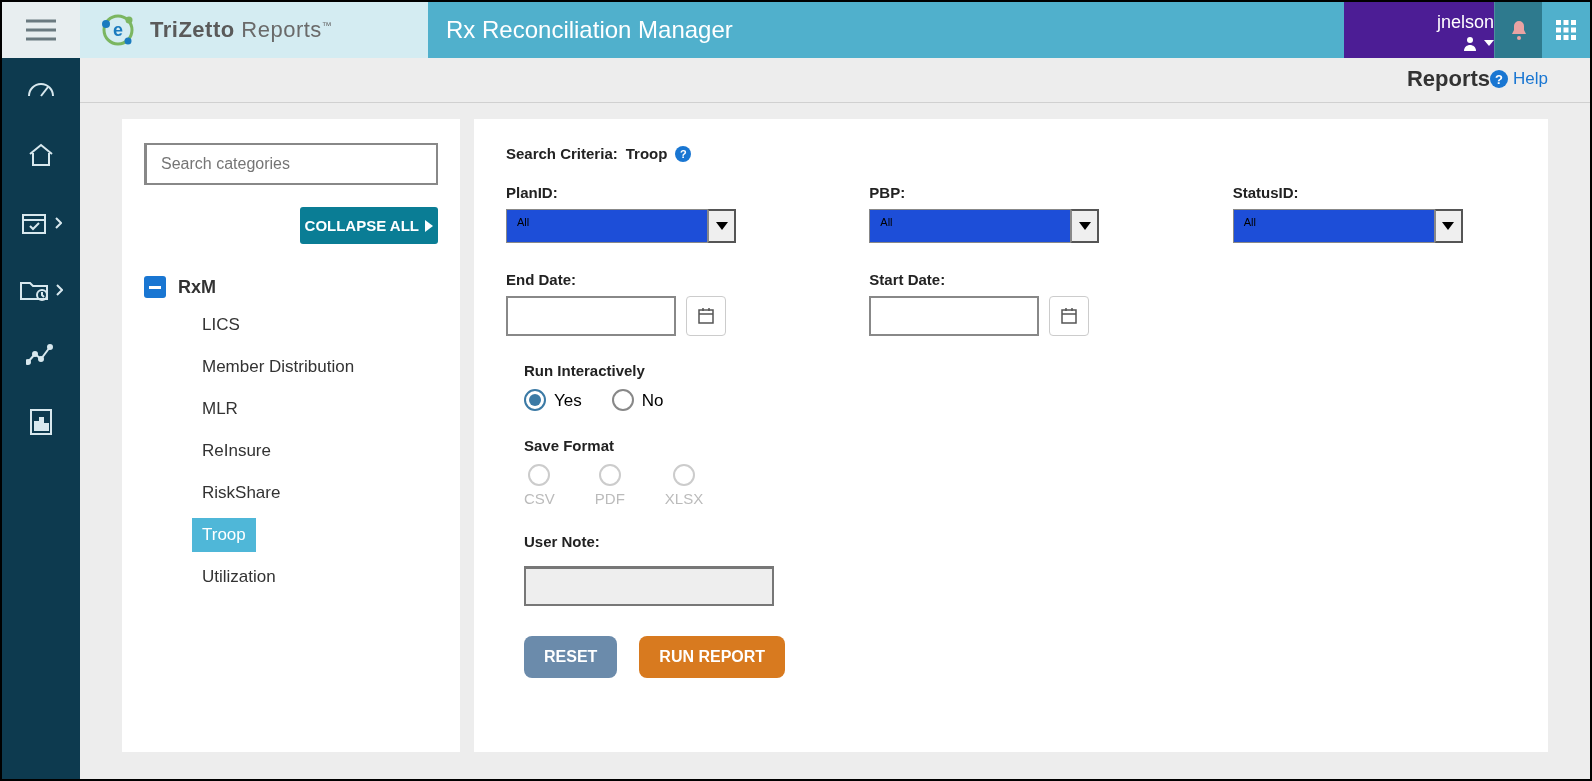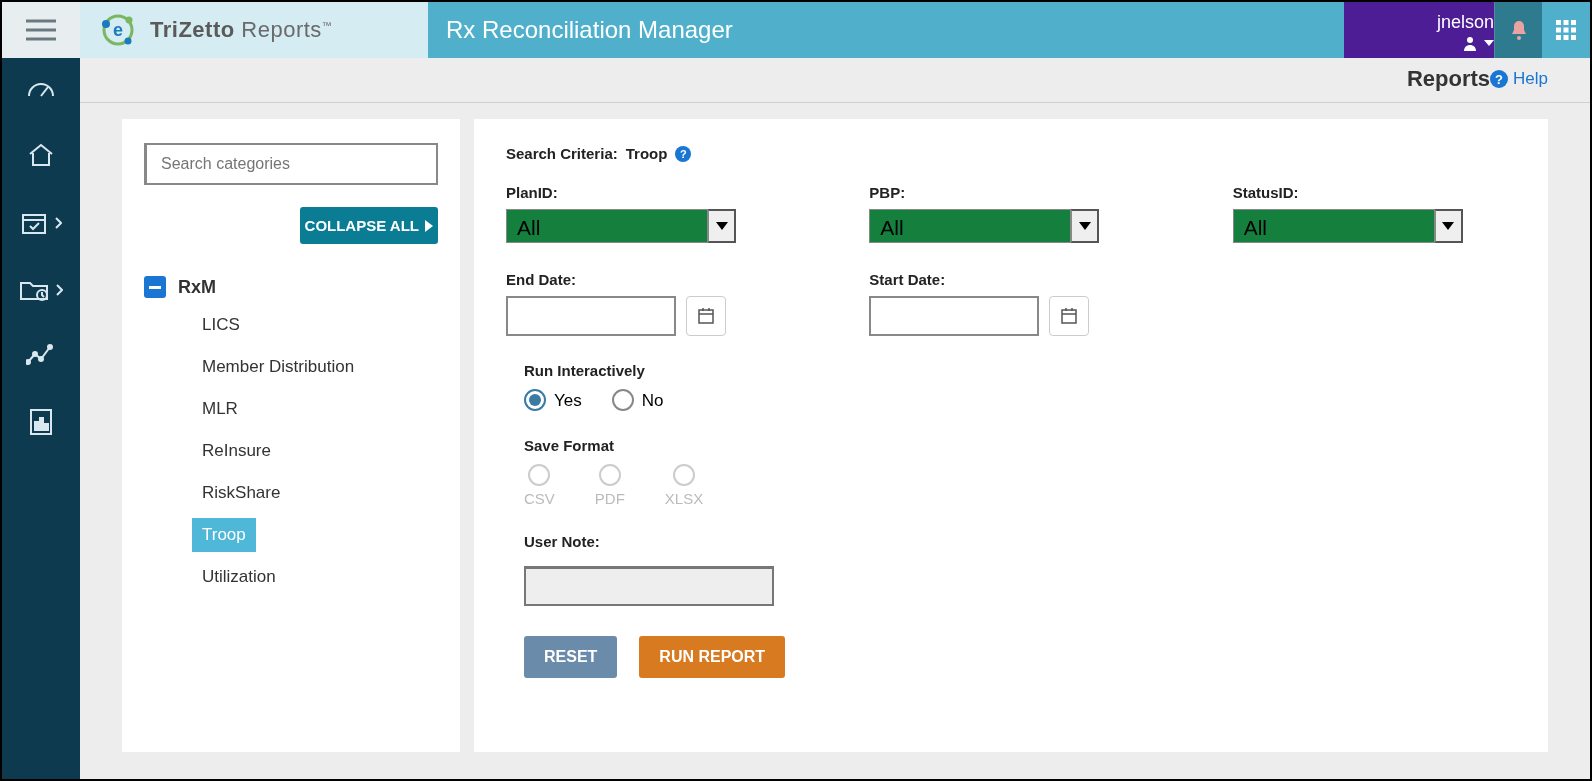--- a/index.html
+++ b/index.html
@@ -196,21 +196,21 @@
     grid-template-columns: repeat(3, 1fr);
     column-gap: 110px;
     row-gap: 28px;
     max-width: 980px;
   }
   .form-field label { font-size:15px; font-weight:bold; color:#222; display:block; margin-bottom:8px; }
   .select-wrap {
     display:flex; width:230px; height:34px;
   }
   .select-wrap .sel-val {
-    flex:1; border:1px solid #888; padding:6px 10px; font-size:21px; background:#15803d;
+    flex:1; border:1px solid #888; padding:6px 10px; font-size:11px; background:#1d4ed8;
   }
   .select-wrap .sel-btn {
     width:28px; border:2px solid #555; border-left:1px solid #888;
     background:#efefef; display:flex;align-items:center;justify-content:center;
     cursor:pointer;
   }
   .date-row { display:flex; gap:10px; align-items:stretch; }
   .date-input {
     width:170px; height:40px; border:2px solid #888; background:#fff;
   }
@@ -237,21 +237,21 @@
   .format-item .radio-outer { border-color:#ccc; }
 
   .note-input {
     width:250px; height:40px; border:2px solid #777; border-top-width:3px;
     background:#eee; margin-top:6px;
   }
 
   .btn-row { margin-left:18px; margin-top:30px; display:flex; gap:22px; }
   .btn {
     border:none; color:#fff; font-size:16px; font-weight:bold;
-    padding:12px 20px; border-radius:3px; cursor:pointer;
+    padding:12px 20px; border-radius:8px; cursor:pointer;
   }
   .btn-reset { background:#6b8bab; }
   .btn-run { background:#d87a1f; }
 </style>
 </head>
 <body>
 
 <div class="topbar">
   <div class="hamburger">
     <svg viewBox="0 0 30 22" fill="none" stroke-width="3">

